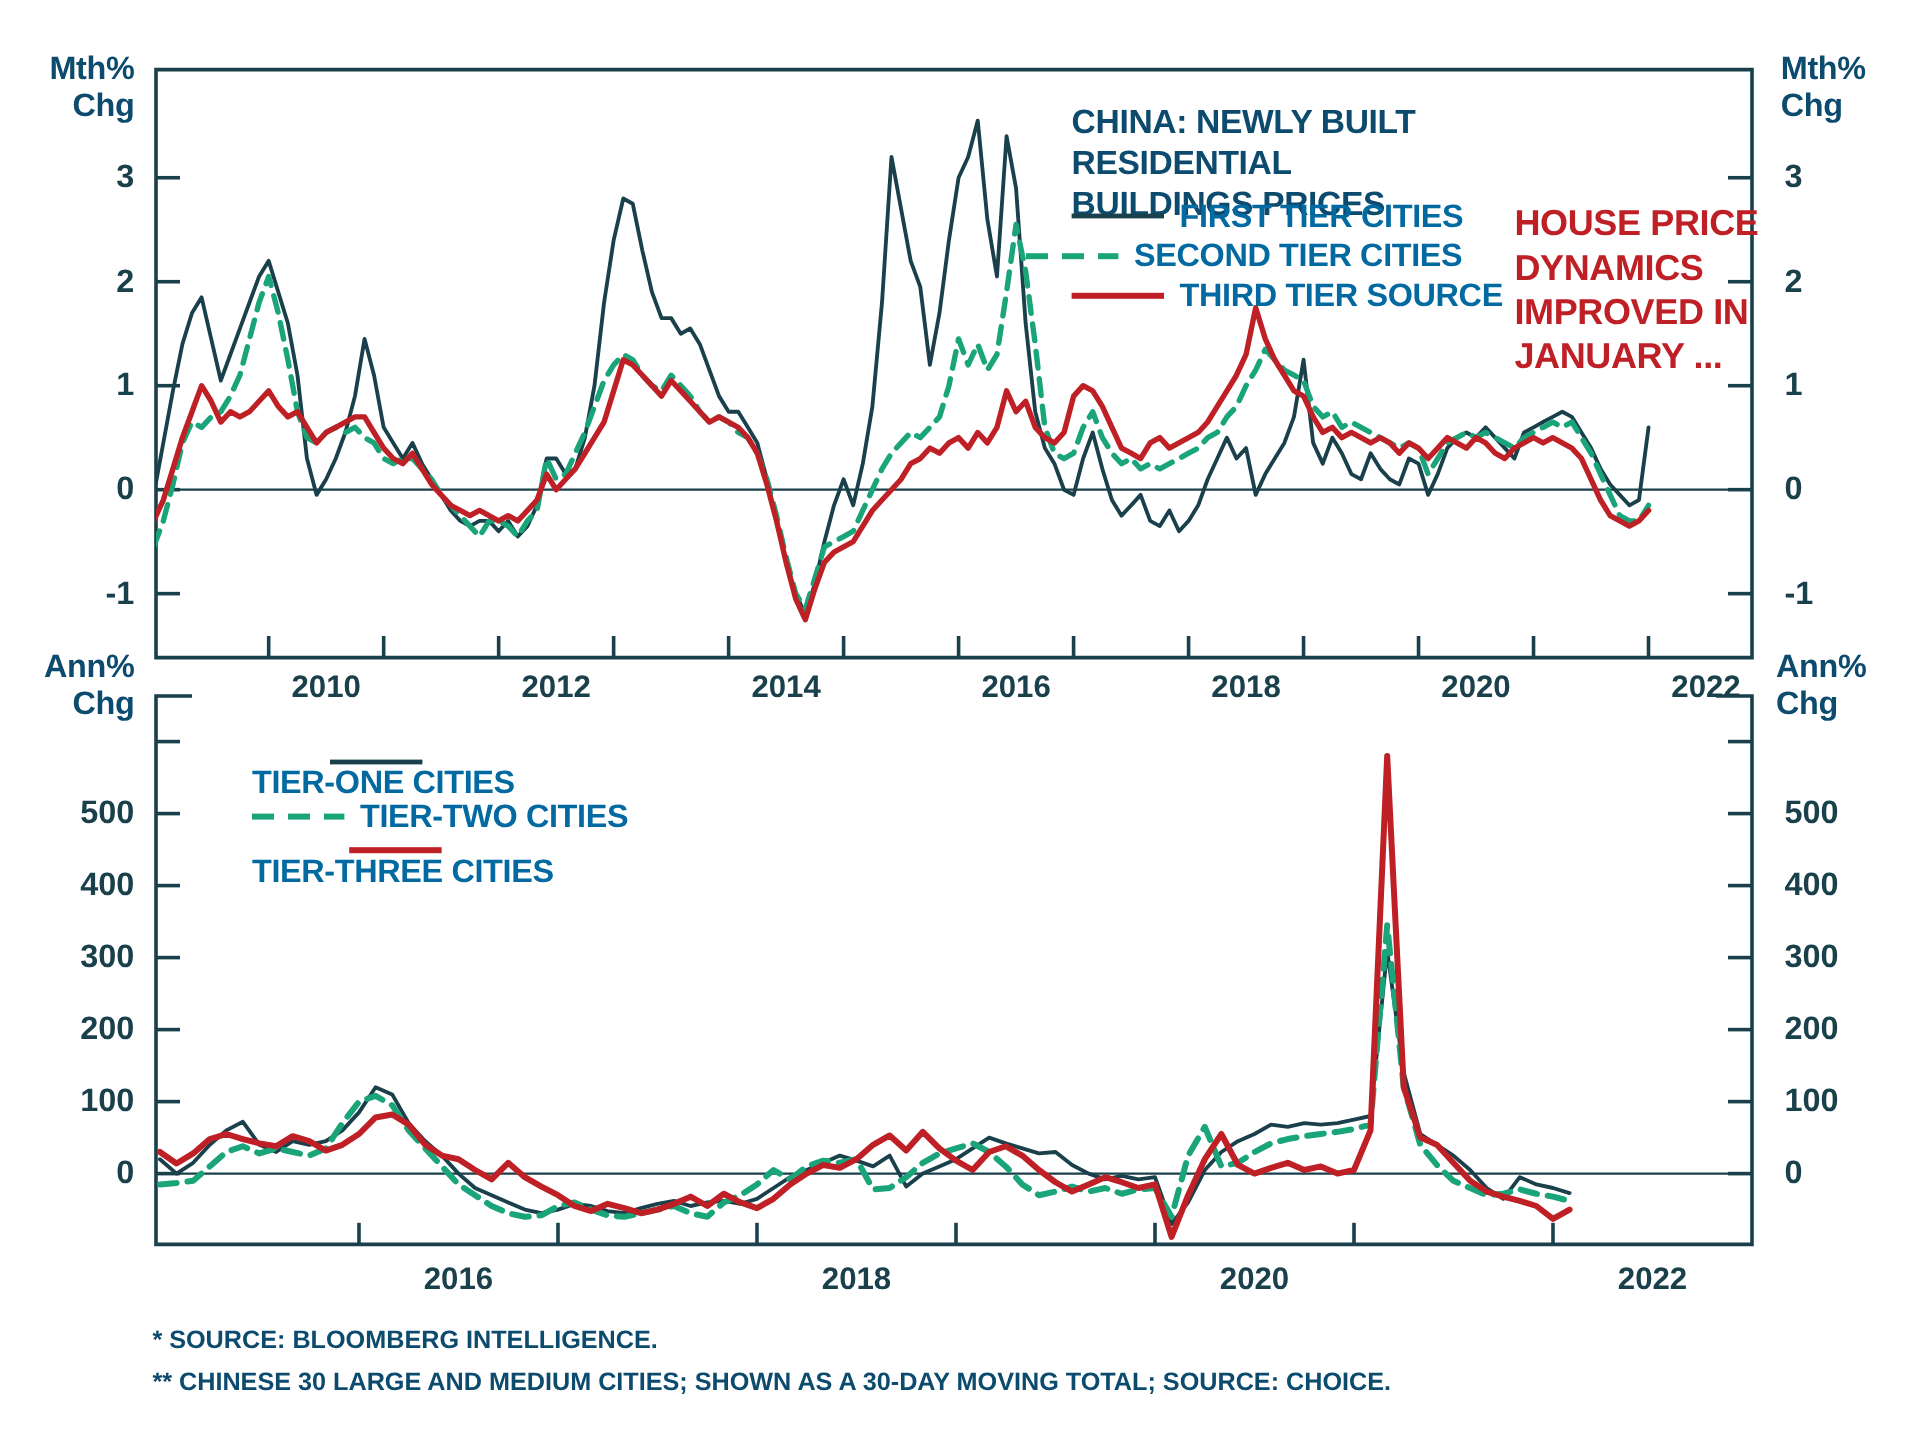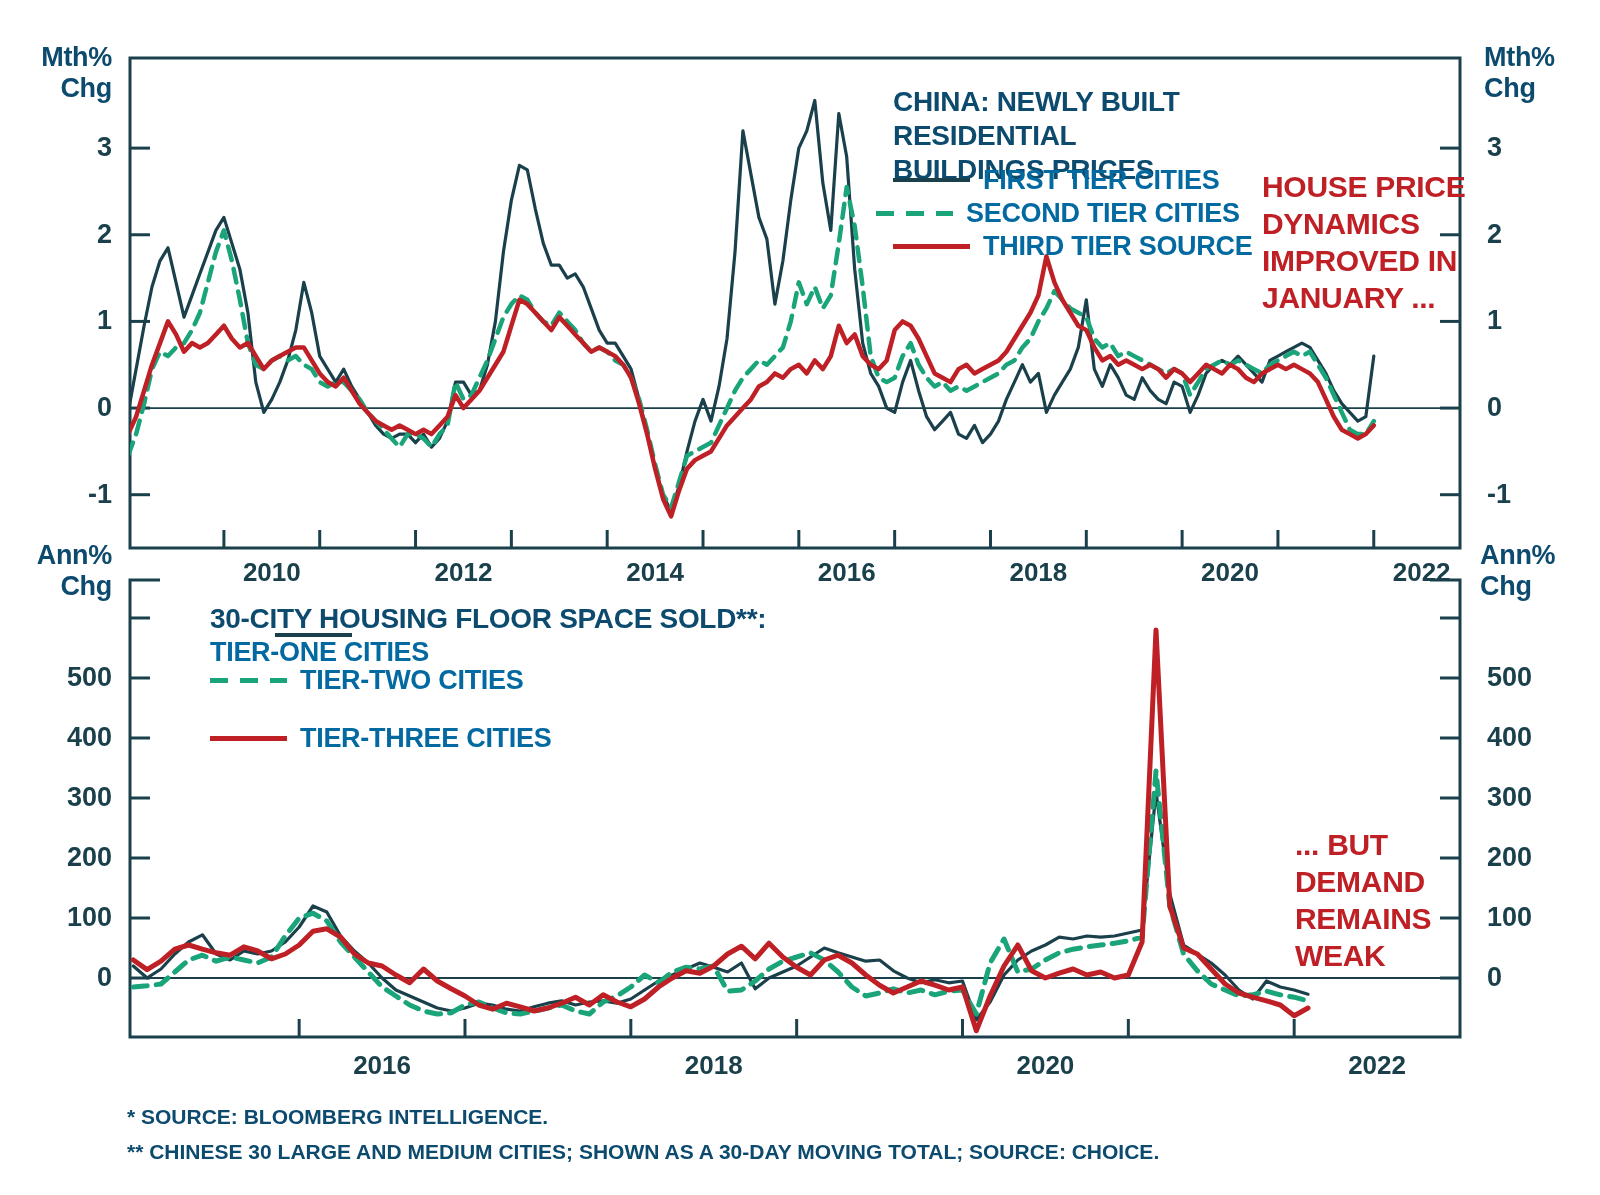--- a/index.html
+++ b/index.html
@@ -104,55 +104,50 @@
   <div class="txt corner-label pre" style="left:1480px;top:540px;width:90px;">Ann%
 Chg</div>
 
   <div class="txt legend-title pre" style="left:893px;top:85px;width:460px;">CHINA: NEWLY BUILT RESIDENTIAL
 BUILDINGS PRICES</div>
   <div id="top-legend">
       <div class="legend-row" style="left: 893px; top: 165px;">
         <div class="swatch" style="background: rgb(26, 64, 75); height: 4px;"></div>
         <span class="legend-text">FIRST TIER CITIES</span>
       </div>
-      <div class="legend-row" style="left: 876px; top: 198px;">
+      <div class="legend-row" style="left: 855px; top: 198px;">
         <div class="swatch" style="background: repeating-linear-gradient(90deg, rgb(26, 164, 121) 0px, rgb(26, 164, 121) 18px, transparent 18px, transparent 30px);"></div>
         <span class="legend-text">SECOND TIER CITIES</span>
       </div>
       <div class="legend-row" style="left: 893px; top: 231px;">
         <div class="swatch" style="background: rgb(191, 32, 38);"></div>
         <span class="legend-text">THIRD TIER SOURCE</span>
       </div>
     </div>
 
   <div class="txt annotation pre" style="left:1262px;top:168px;width:230px;color:#BF2026;">HOUSE PRICE
 DYNAMICS
 IMPROVED IN
 JANUARY ...</div>
 
-  <div class="txt legend-title" style="left:210px;top:602px;width:560px;">30-CITY HOUSING FLOOR SPACE SOLD**:</div>
   <div id="bottom-legend">
       <div class="legend-row" style="left: 210px; top: 633px; flex-direction: column;">
         <div class="swatch" style="background: rgb(26, 64, 75); height: 4px;"></div>
         <span class="legend-text">TIER-ONE CITIES</span>
       </div>
       <div class="legend-row" style="left: 210px; top: 665px;">
         <div class="swatch" style="background: repeating-linear-gradient(90deg, rgb(26, 164, 121) 0px, rgb(26, 164, 121) 18px, transparent 18px, transparent 30px);"></div>
         <span class="legend-text">TIER-TWO CITIES</span>
       </div>
-      <div class="legend-row" style="left: 210px; top: 723px;">
+      <div class="legend-row" style="left: 210px; top: 706px; flex-direction: column;">
         <div class="swatch" style="background: rgb(191, 32, 38);"></div>
         <span class="legend-text">TIER-THREE CITIES</span>
       </div>
     </div>
 
-  <div class="txt annotation pre" style="left:1295px;top:826px;width:200px;color:#BF2026;">... BUT
-DEMAND
-REMAINS
-WEAK</div>
 
   <div id="labels">
       <div class="tick-label tick-left" style="left: 42px; top: 134.115px;">3</div>
       <div class="tick-label tick-right" style="left: 1487px; top: 134.115px;">3</div>
       <div class="tick-label tick-left" style="left: 42px; top: 220.764px;">2</div>
       <div class="tick-label tick-right" style="left: 1487px; top: 220.764px;">2</div>
       <div class="tick-label tick-left" style="left: 42px; top: 307.413px;">1</div>
       <div class="tick-label tick-right" style="left: 1487px; top: 307.413px;">1</div>
       <div class="tick-label tick-left" style="left: 42px; top: 394.062px;">0</div>
       <div class="tick-label tick-right" style="left: 1487px; top: 394.062px;">0</div>

